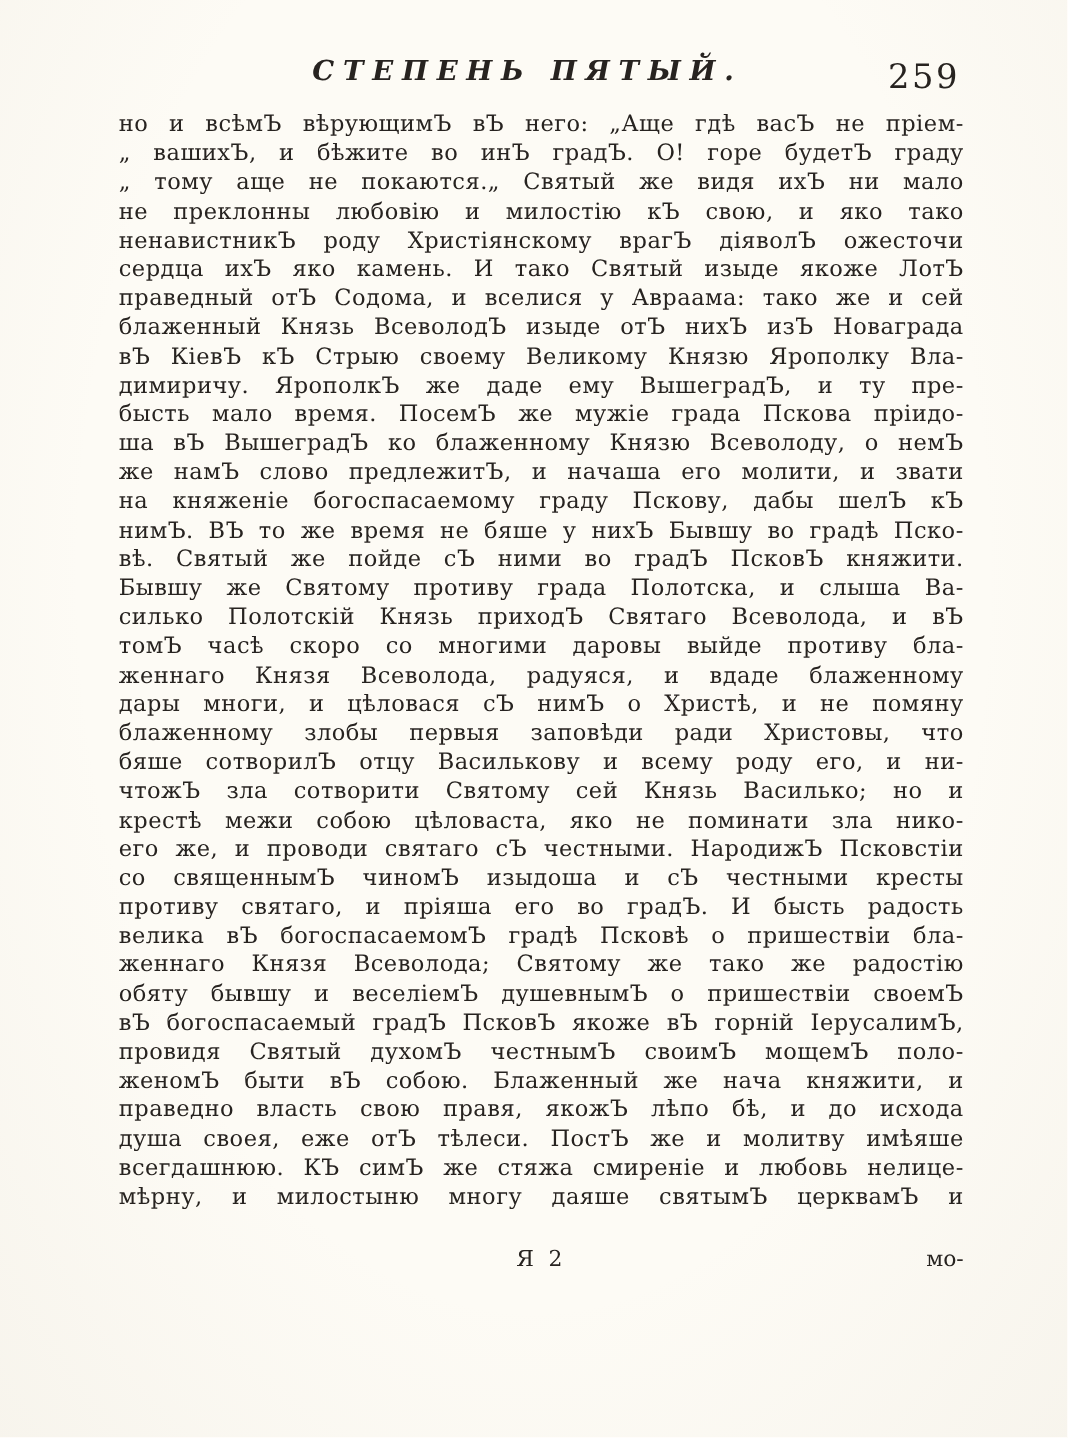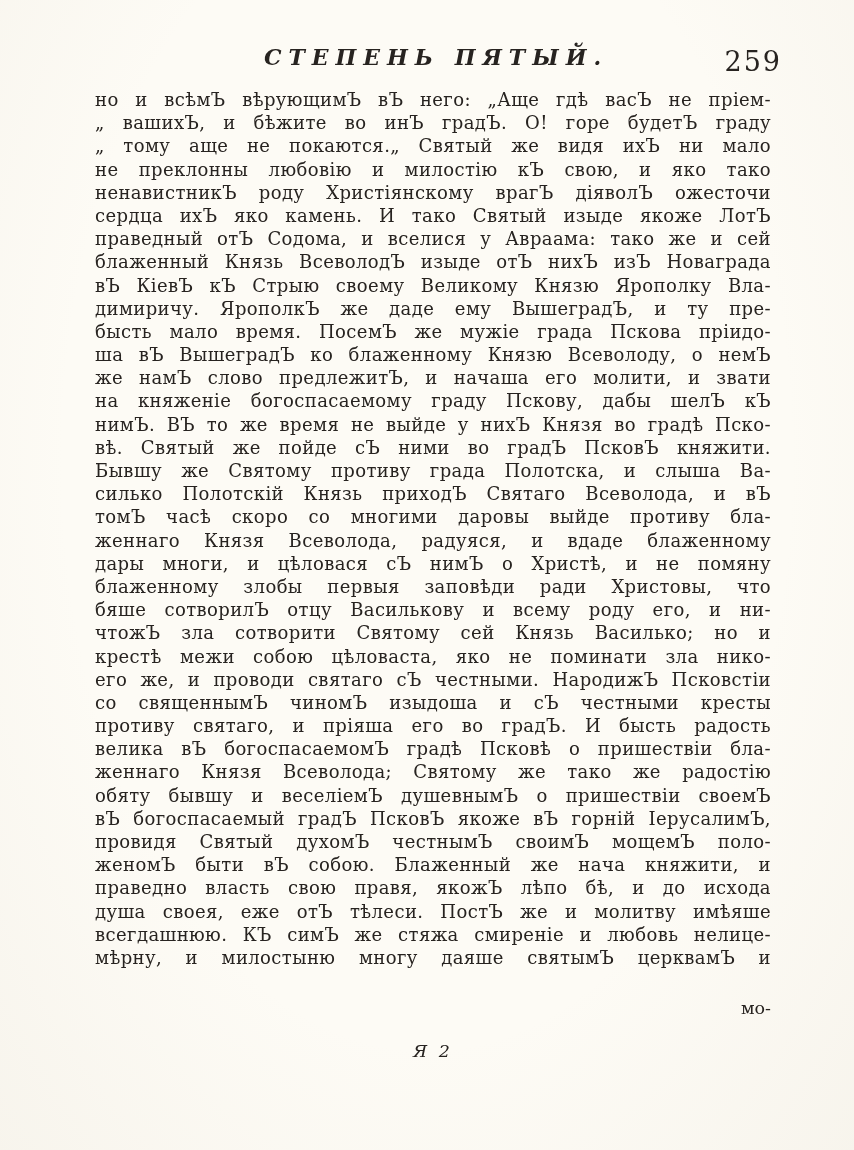--- a/index.html
+++ b/index.html
@@ -22,21 +22,21 @@
     content: "";
     position: absolute;
     inset: 0;
     background:
       radial-gradient(ellipse at 50% 40%, rgba(255,255,255,0.0) 60%, rgba(205,195,175,0.12) 100%);
     pointer-events: none;
   }
   .header-row {
     position: absolute;
     top: 44px;
-    left: 98px;
+    left: 84px;
     width: 676px;
     height: 30px;
   }
   .header-title {
     position: absolute;
     left: 50%;
     transform: translateX(-50%);
     top: 0;
     font-size: 22px;
     font-weight: bold;
@@ -72,23 +72,21 @@
     top: 998px;
     left: 95px;
     width: 676px;
     height: 26px;
     font-size: 17.5px;
   }
   .signature-mark {
     position: absolute;
     left: 50%;
     transform: translateX(-50%);
-    font-style: italic;
     letter-spacing: 3px;
-    margin-top: 43px;
   }
   .catchword {
     position: absolute;
     right: 0;
   }
 </style>
 </head>
 <body>
 
 <div class="page">
@@ -106,21 +104,21 @@
       <div class="line">ненавистникЪ роду Христіянскому врагЪ діяволЪ ожесточи</div>
       <div class="line">сердца ихЪ яко камень. И тако Святый изыде якоже ЛотЪ</div>
       <div class="line">праведный отЪ Содома, и вселися у Авраама: тако же и сей</div>
       <div class="line">блаженный Князь ВсеволодЪ изыде отЪ нихЪ изЪ Новаграда</div>
       <div class="line">вЪ КіевЪ кЪ Стрыю своему Великому Князю Ярополку Вла-</div>
       <div class="line">димиричу. ЯрополкЪ же даде ему ВышеградЪ, и ту пре-</div>
       <div class="line">бысть мало время. ПосемЪ же мужіе града Пскова пріидо-</div>
       <div class="line">ша вЪ ВышеградЪ ко блаженному Князю Всеволоду, о немЪ</div>
       <div class="line">же намЪ слово предлежитЪ, и начаша его молити, и звати</div>
       <div class="line">на княженіе богоспасаемому граду Пскову, дабы шелЪ кЪ</div>
-      <div class="line">нимЪ. ВЪ то же время не выйде у нихЪ Князя во градѣ Пско-</div>
+      <div class="line">нимЪ. ВЪ то же время не бяше у нихЪ Бывшу во градѣ Пско-</div>
       <div class="line">вѣ. Святый же пойде сЪ ними во градЪ ПсковЪ княжити.</div>
       <div class="line">Бывшу же Святому противу града Полотска, и слыша Ва-</div>
       <div class="line">силько Полотскій Князь приходЪ Святаго Всеволода, и вЪ</div>
       <div class="line">томЪ часѣ скоро со многими даровы выйде противу бла-</div>
       <div class="line">женнаго Князя Всеволода, радуяся, и вдаде блаженному</div>
       <div class="line">дары многи, и цѣловася сЪ нимЪ о Христѣ, и не помяну</div>
       <div class="line">блаженному злобы первыя заповѣди ради Христовы, что</div>
       <div class="line">бяше сотворилЪ отцу Василькову и всему роду его, и ни-</div>
       <div class="line">чтожЪ зла сотворити Святому сей Князь Василько; но и</div>
       <div class="line">крестѣ межи собою цѣловаста, яко не поминати зла нико-</div>

